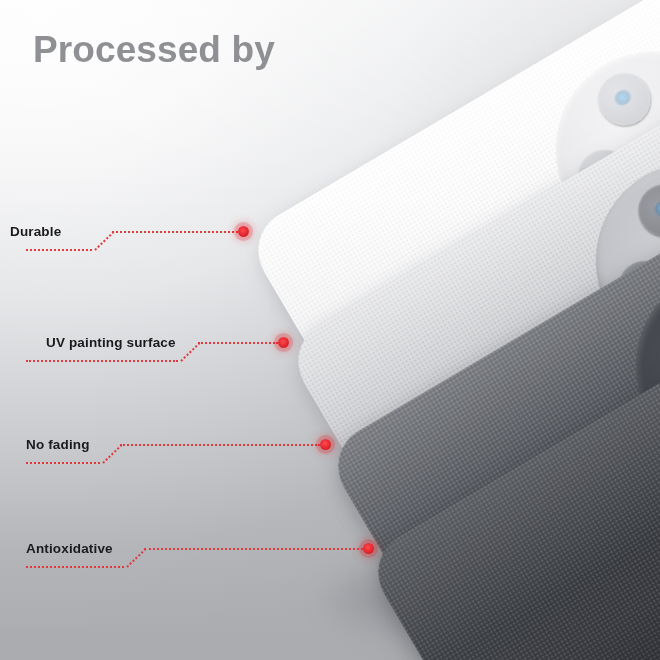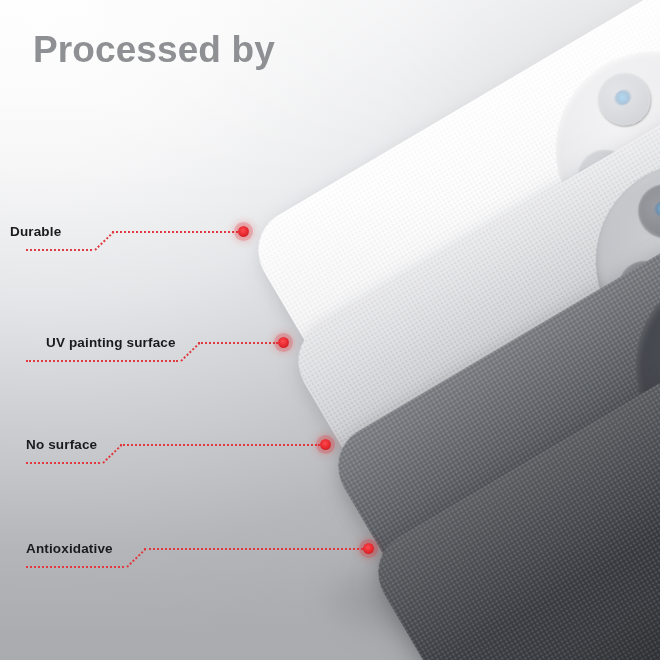--- a/index.html
+++ b/index.html
@@ -189,21 +189,21 @@
 
   <div class="callout">
     <div class="co-label" style="left:26px;top:335px;margin-left:20px;">UV painting surface</div>
     <div class="under" style="left:26px;top:360px;width:152px;"></div>
     <div class="diag" style="left:181px;top:360px;width:26px;transform:rotate(-44deg);"></div>
     <div class="dline" style="left:198px;top:342px;width:80px;"></div>
     <div class="dot" style="left:278px;top:337px;"></div>
   </div>
 
   <div class="callout">
-    <div class="co-label" style="left:26px;top:437px;">No surface</div>
+    <div class="co-label" style="left:26px;top:437px;">No fading</div>
     <div class="under" style="left:26px;top:462px;width:74px;"></div>
     <div class="diag" style="left:103px;top:462px;width:26px;transform:rotate(-44deg);"></div>
     <div class="dline" style="left:120px;top:444px;width:200px;"></div>
     <div class="dot" style="left:320px;top:439px;"></div>
   </div>
 
   <div class="callout">
     <div class="co-label" style="left:26px;top:541px;">Antioxidative</div>
     <div class="under" style="left:26px;top:566px;width:98px;"></div>
     <div class="diag" style="left:127px;top:566px;width:26px;transform:rotate(-44deg);"></div>

